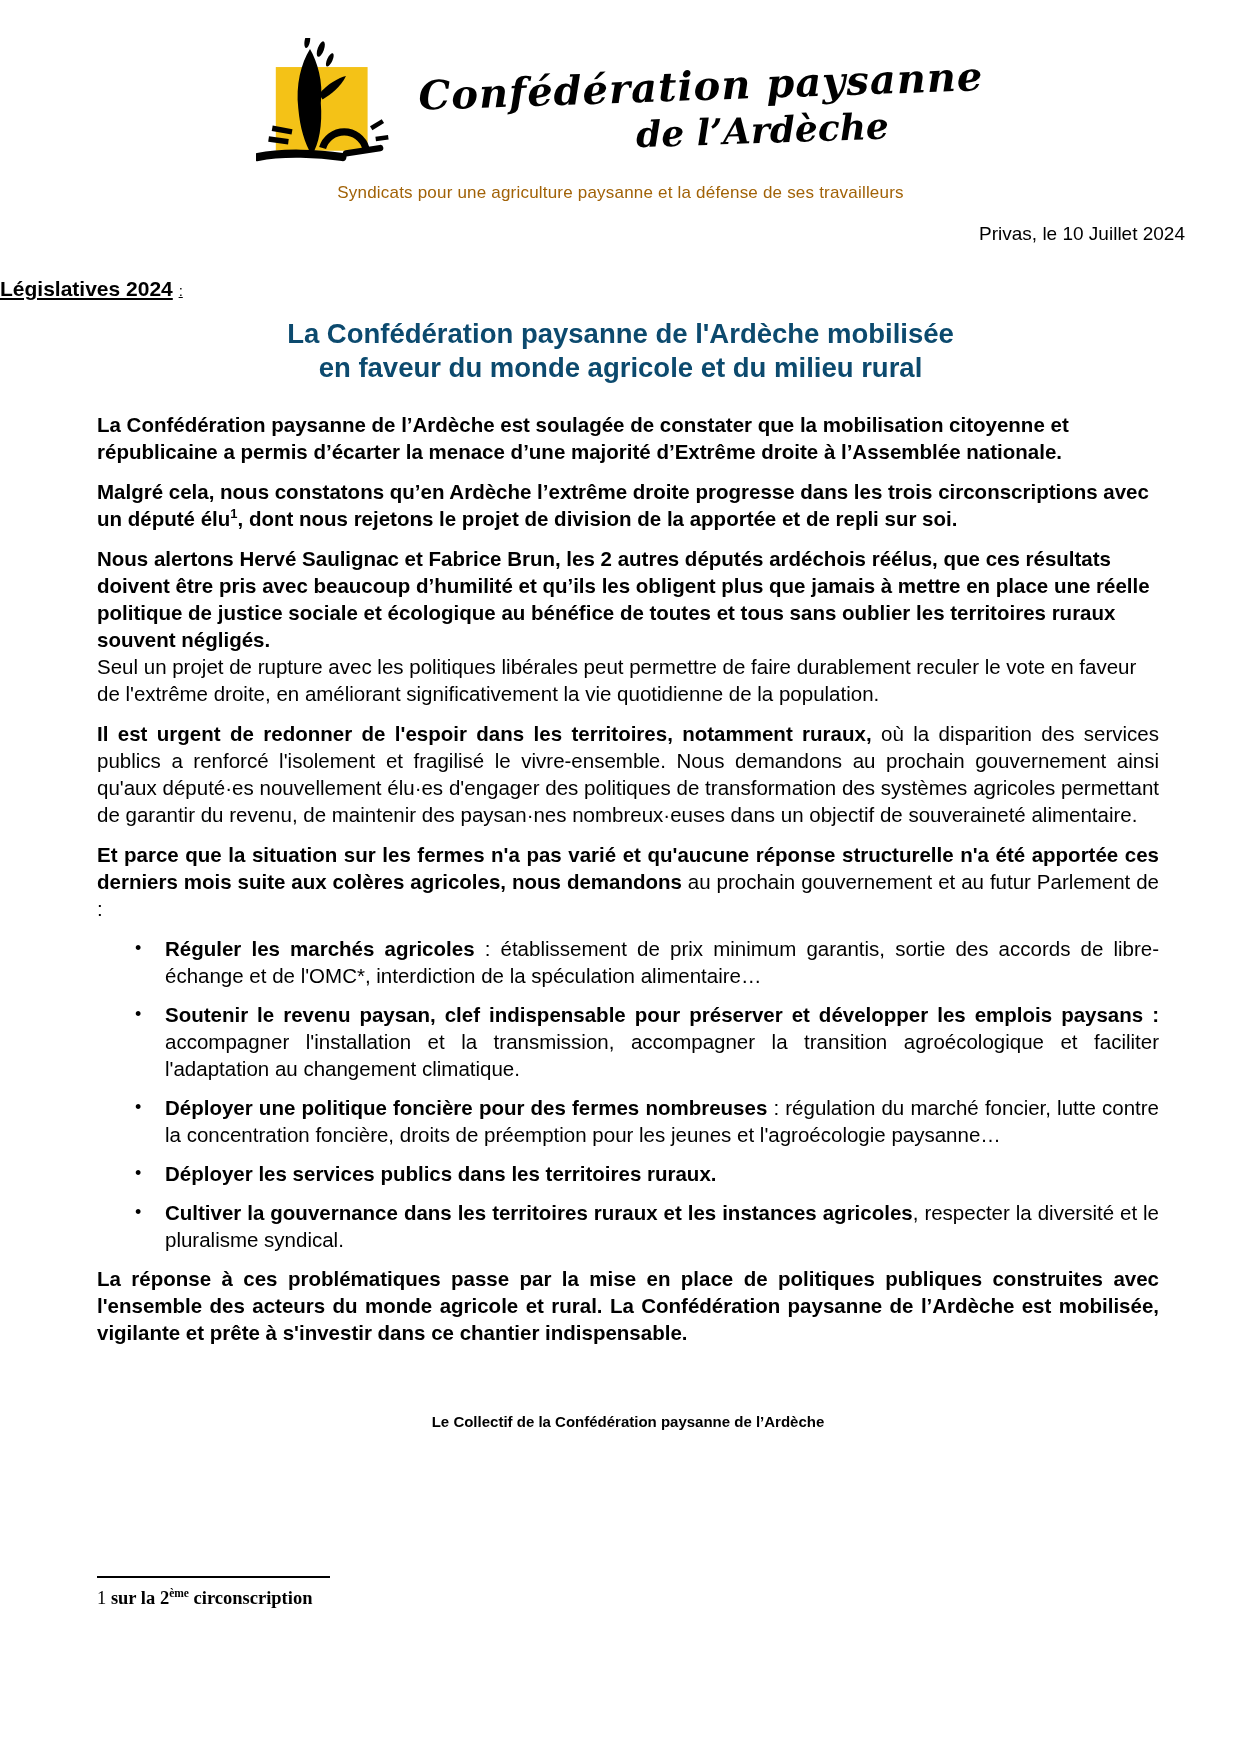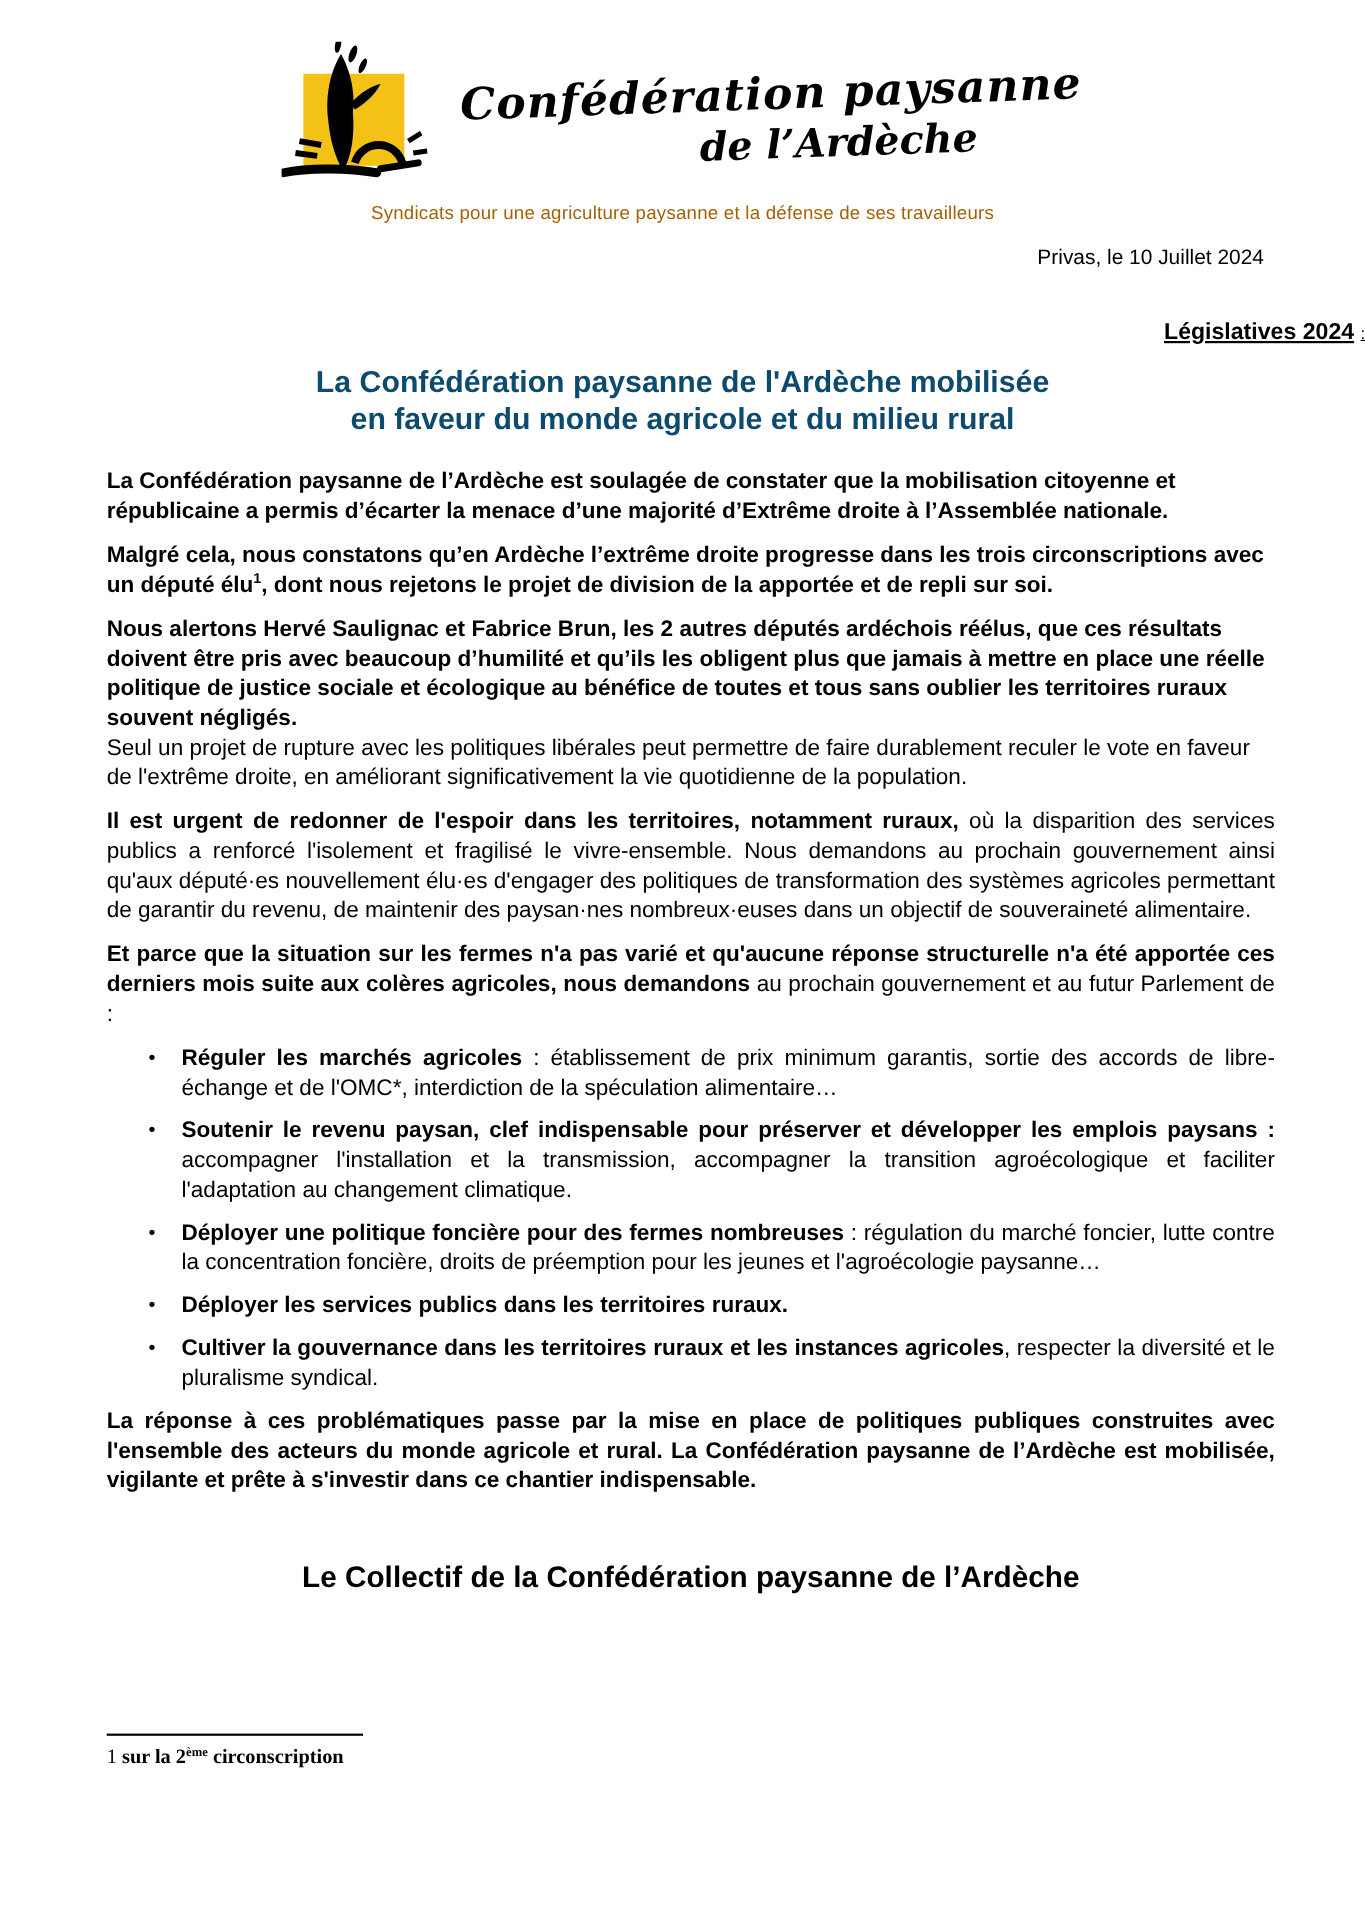--- a/index.html
+++ b/index.html
@@ -29,28 +29,28 @@
   .logo-script .l2 { font-size:36px; margin-top:2px; padding-left:120px; }
   .tagline {
     margin-top:10px;
     font-size:17px;
     letter-spacing:.2px;
     color:#a16207;
   }
   
   .date-line {
     margin-top:20px;
-    padding-right:92px;
+    padding-right:56px;
     text-align:right;
     font-size:19px;
   }
   
   .subject {
-    margin-top:44px;
-    text-align:right;
+    margin-top:32px;
+    text-align:left;
     font-size:21px; font-weight:bold;
   }
   .subject .main { text-decoration:underline; }
   .subject .colon { text-decoration:underline; font-size:15px; font-weight:normal; }
   .doc-title {
     margin-top:16px;
     text-align:center;
     font-size:27.5px; font-weight:bold;
     line-height:34px;
   }
@@ -73,21 +73,21 @@
     text-align:justify;
   }
   .bullets li .dot {
     position:absolute; left:38px; top:0;
     font-size:18px;
   }
   
   .signature {
     margin-top:62px;
     text-align:center;
-    font-size:27px; font-weight:bold;
+    font-size:15px; font-weight:bold;
   }
   
   .footnote {
     position:absolute; left:97px; top:1576px;
     font-family:"Liberation Serif", serif;
     font-size:18.5px;
   }
   .footnote .rule {
     width:233px; height:0;
     border-top:2px solid #000;

